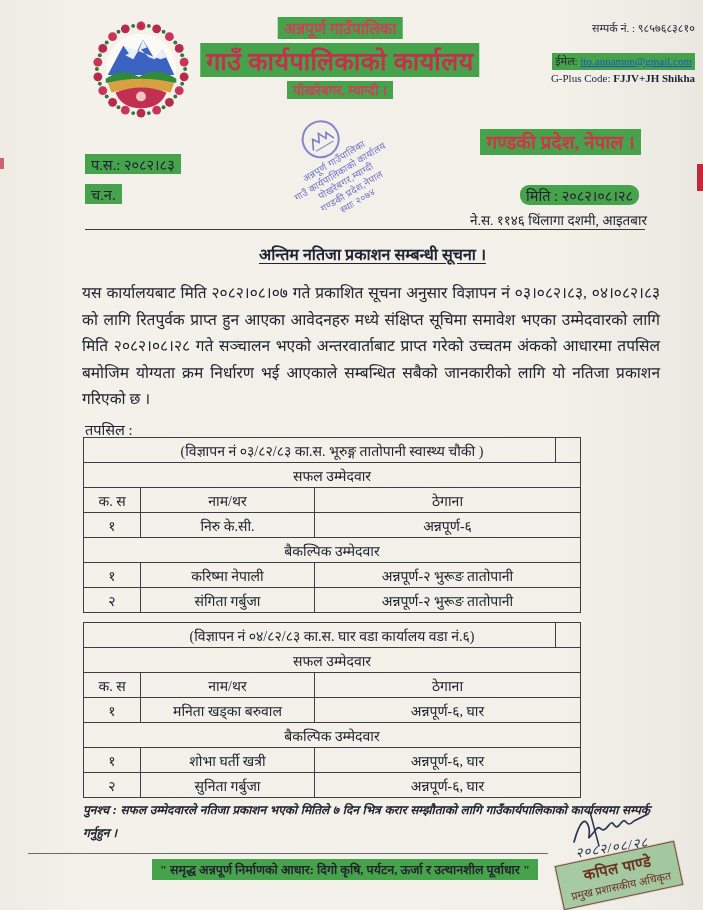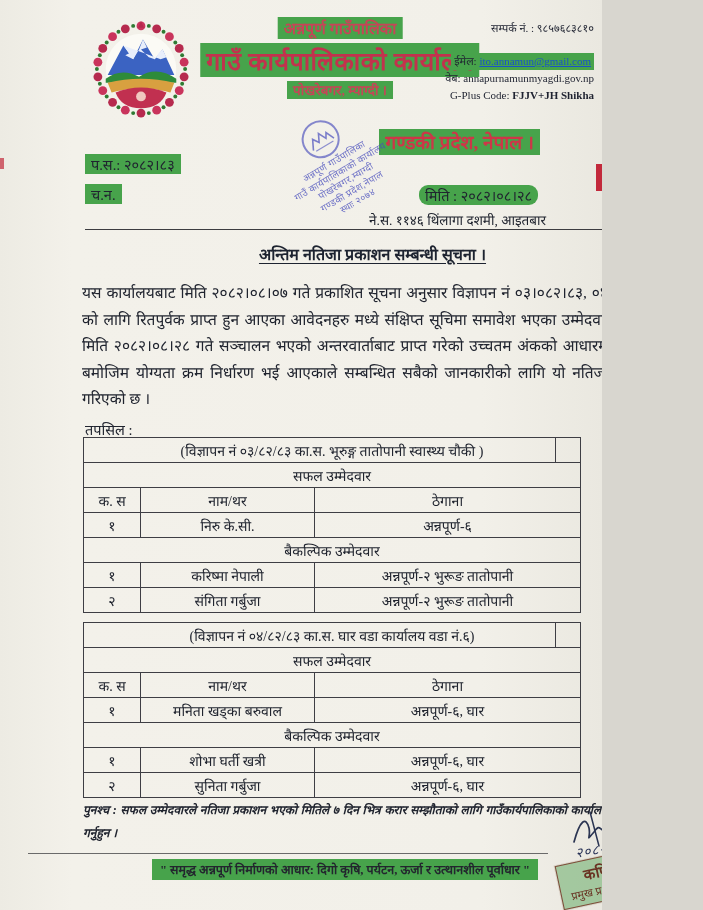--- a/index.html
+++ b/index.html
@@ -2,21 +2,21 @@
 <html><head>
 <meta charset="utf-8">
 <style>
   html,body{margin:0;padding:0;}
   body{
     width:703px;height:910px;
     font-family:"Liberation Serif","DejaVu Serif",serif;
     background:#d8d6cf;
   }
   .page{
-    position:relative;width:602px;height:910px;overflow:hidden;
+    position:relative;width:703px;height:910px;overflow:hidden;
     background:linear-gradient(90deg,#edebe3 0%,#f3f1ea 12%,#f2f0e9 80%,#eae8e0 100%);
     color:#20242f;
   }
   .abs{position:absolute;}
   .hl{background:#47a34b;display:inline-block;padding:0 6px;}
   .muniname{font-size:16px;font-weight:bold;color:#c64557;}
   .officename{font-size:25px;font-weight:bold;color:#c2324d;letter-spacing:.5px;}
   .officeaddr{font-size:13.5px;font-weight:bold;color:#c64557;}
   .contact{font-size:11px;line-height:17px;text-align:right;color:#1e2230;font-family:"Liberation Serif",serif;}
   .contact a{color:#1a53c7;text-decoration:underline;}
@@ -119,24 +119,20 @@
 
   <div class="abs contact" style="right:8px;top:20px;width:210px;">
     <div>सम्पर्क नं. : ९८५७६८३८१०</div>
     <div>
       <span class="hl" style="padding:0 3px;margin-top:16px;">
         <span>ईमेल:</span>
         <a href="#">ito.annamun@gmail.com</a>
       </span>
     </div>
     <div>
-      <span>वेब:</span>
-      <span>annapurnamunmyagdi.gov.np</span>
-    </div>
-    <div>
       <span>G-Plus Code:</span>
       <b>FJJV+JH Shikha</b>
     </div>
   </div>
 
   <div class="abs" style="right:62px;top:129px;">
     <span class="hl redline">गण्डकी प्रदेश, नेपाल ।</span>
   </div>
 
   <div class="abs wm" style="left:268px;top:116px;width:136px;">

